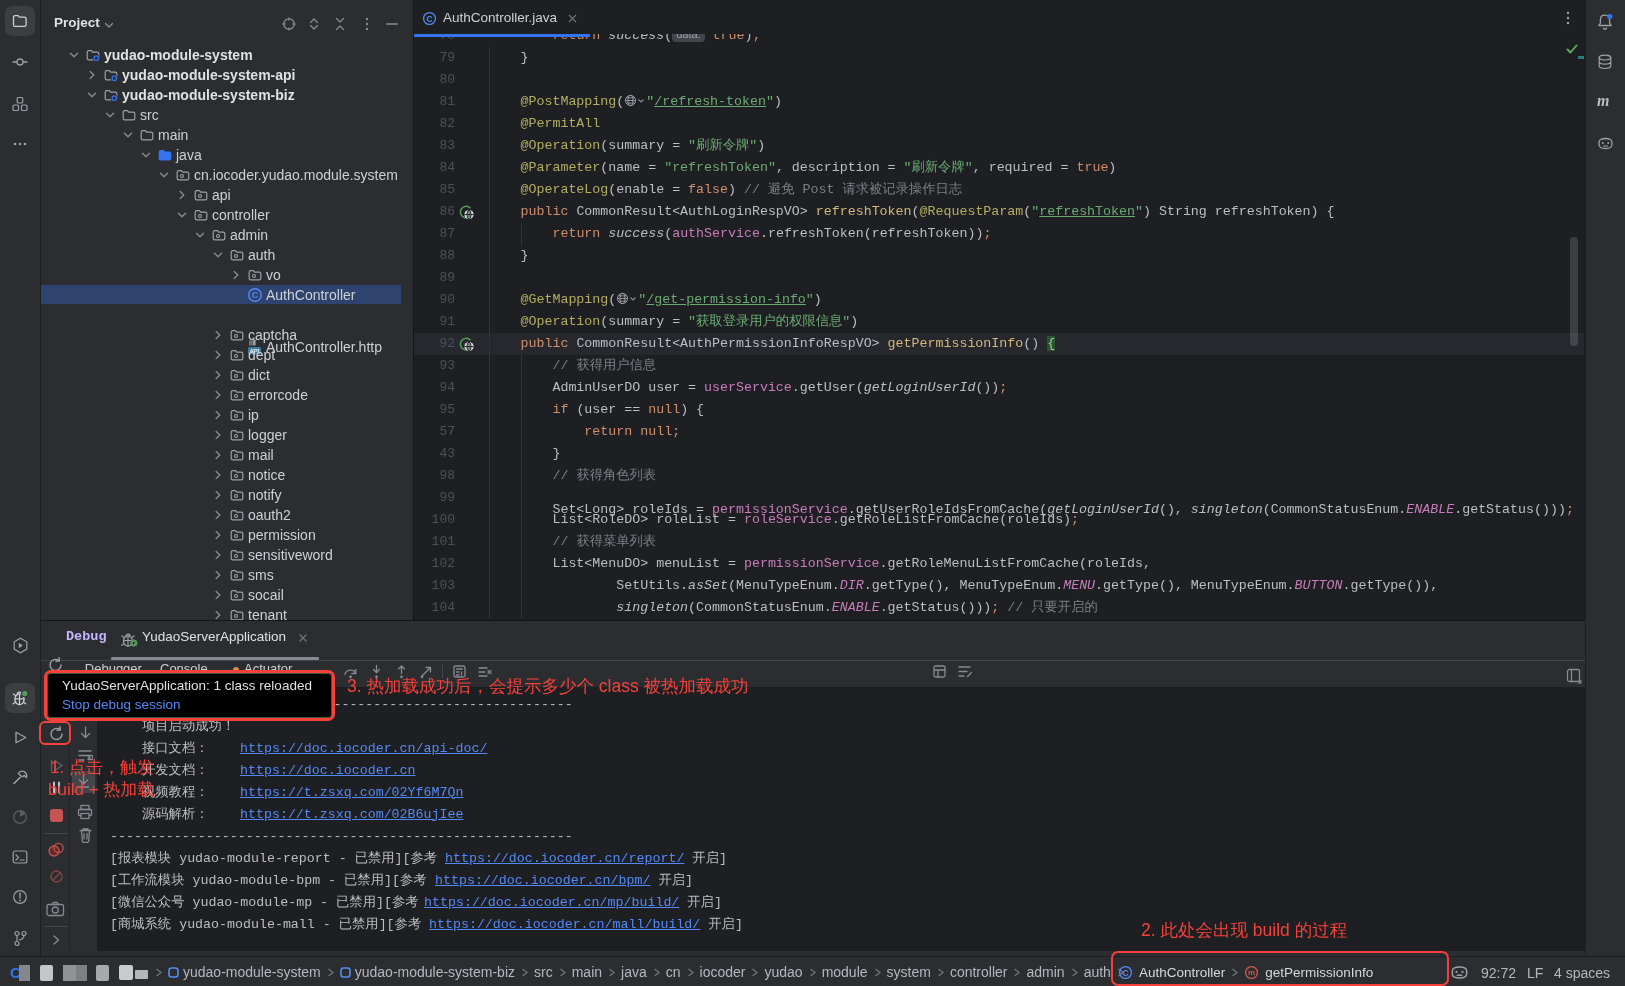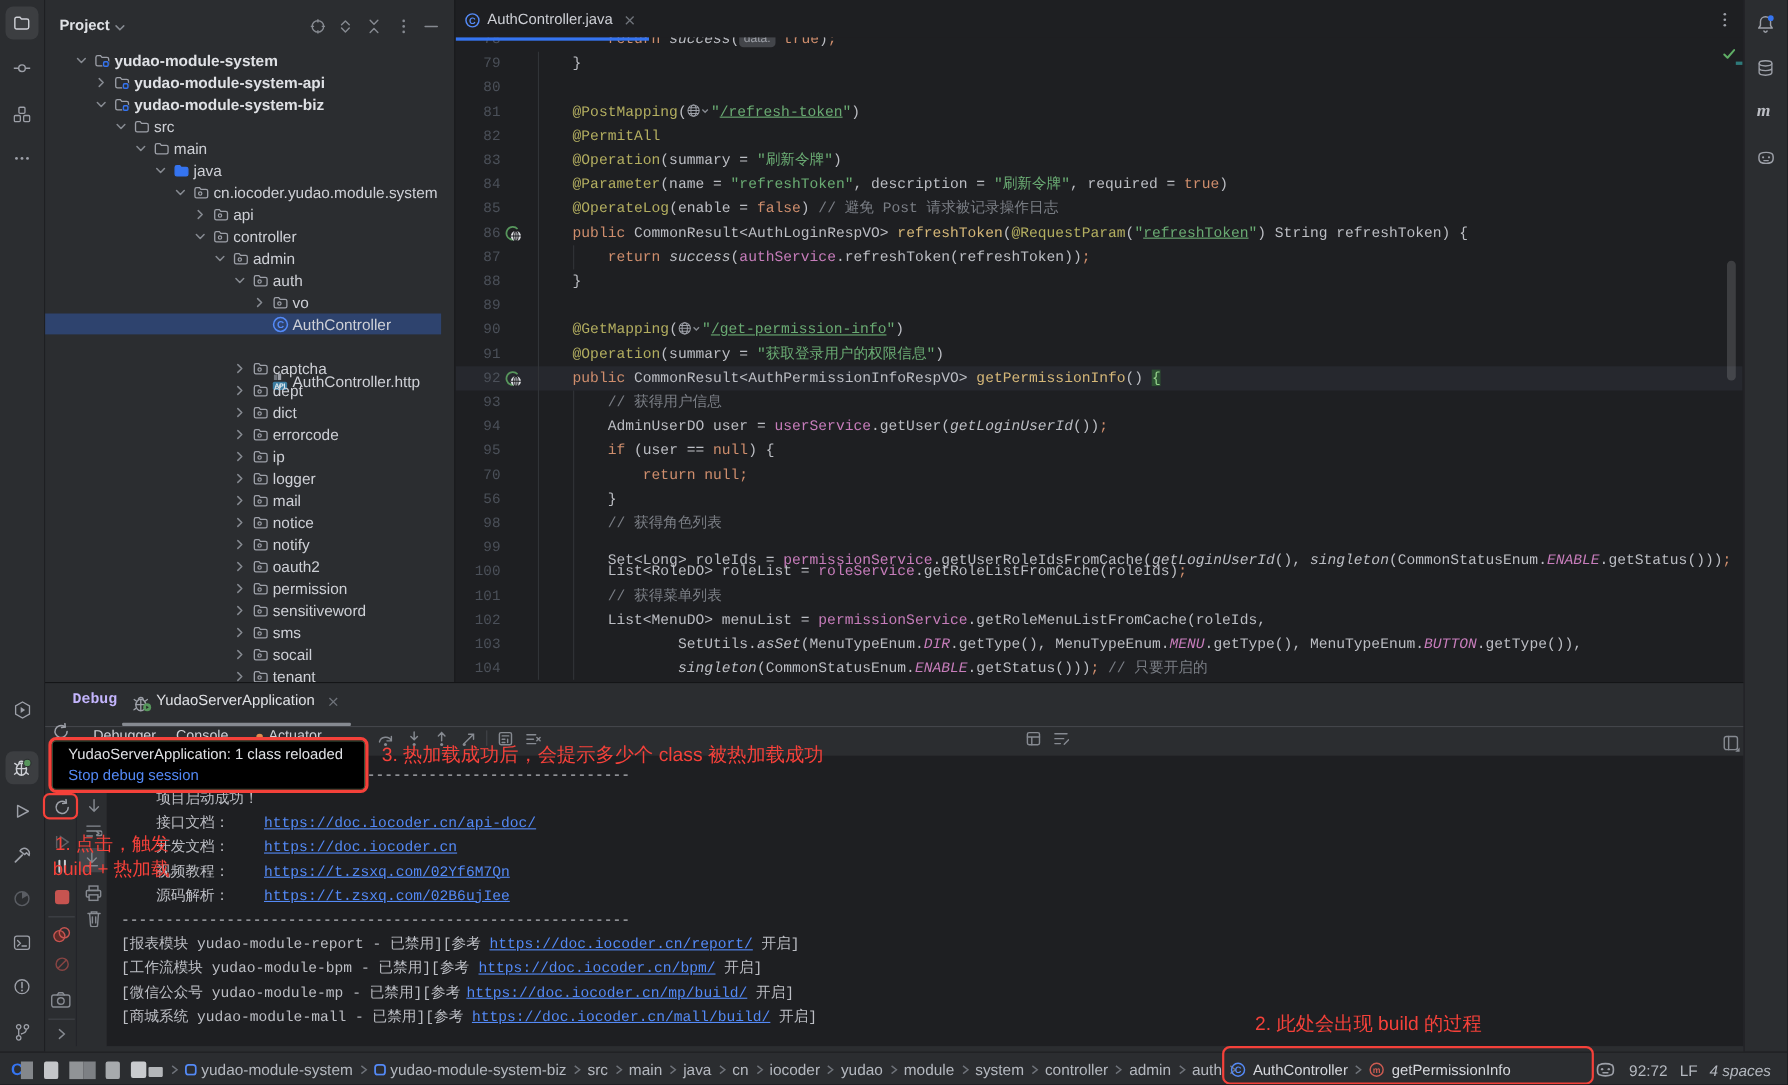--- a/index.html
+++ b/index.html
@@ -76,23 +76,23 @@
 <div class="ln" style="left:-1px;top:311px;">91</div>
 <div class="cl" style="left:74.6px;top:311px;">    <span class="an">@Operation</span>(summary = <span class="st">"获取登录用户的权限信息"</span>)</div>
 <div class="ln" style="left:-1px;top:333px;">92</div>
 <div class="cl" style="left:74.6px;top:333px;">    <span class="kw">public</span> CommonResult&lt;AuthPermissionInfoRespVO&gt; <span class="md">getPermissionInfo</span>() <span style="background:#2D5233;color:#93D08A;">{</span></div>
 <div class="ln" style="left:-1px;top:355px;">93</div>
 <div class="cl" style="left:74.6px;top:355px;">        <span class="cm">// 获得用户信息</span></div>
 <div class="ln" style="left:-1px;top:377px;">94</div>
 <div class="cl" style="left:74.6px;top:377px;">        AdminUserDO user = <span class="fd">userService</span>.getUser(<span class="it">getLoginUserId</span>())<span class="sc">;</span></div>
 <div class="ln" style="left:-1px;top:399px;">95</div>
 <div class="cl" style="left:74.6px;top:399px;">        <span class="kw">if</span> (user == <span class="kw">null</span>) {</div>
-<div class="ln" style="left:-1px;top:421px;">70</div>
+<div class="ln" style="left:-1px;top:421px;">57</div>
 <div class="cl" style="left:74.6px;top:421px;">            <span class="kw">return</span> <span class="kw">null</span><span class="sc">;</span></div>
-<div class="ln" style="left:-1px;top:443px;">56</div>
+<div class="ln" style="left:-1px;top:443px;">43</div>
 <div class="cl" style="left:74.6px;top:443px;">        }</div>
 <div class="ln" style="left:-1px;top:465px;">98</div>
 <div class="cl" style="left:74.6px;top:465px;">        <span class="cm">// 获得角色列表</span></div>
 <div class="ln" style="left:-1px;top:487px;">99</div>
 <div class="cl" style="left:74.6px;top:487px;margin-top:12px;">        Set&lt;Long&gt; roleIds = <span class="fd">permissionService</span>.getUserRoleIdsFromCache(<span class="it">getLoginUserId</span>(), <span class="it">singleton</span>(CommonStatusEnum.<span class="fd it">ENABLE</span>.getStatus()))<span class="sc">;</span></div>
 <div class="ln" style="left:-1px;top:509px;">100</div>
 <div class="cl" style="left:74.6px;top:509px;">        List&lt;RoleDO&gt; roleList = <span class="fd">roleService</span>.getRoleListFromCache(roleIds)<span class="sc">;</span></div>
 <div class="ln" style="left:-1px;top:531px;">101</div>
 <div class="cl" style="left:74.6px;top:531px;">        <span class="cm">// 获得菜单列表</span></div>
 <div class="ln" style="left:-1px;top:553px;">102</div>
@@ -819,21 +819,21 @@
           <text x="8" y="11" text-anchor="middle" font-family="Liberation Sans" font-size="8.5px" font-weight="bold" fill="#CC5B51">m</text>
         </svg>getPermissionInfo</div>
 <svg class="abs" style="left:1450px;top:6px" width="19" height="19" viewBox="0 0 17 17">
         <path d="M2 8.5 c0-2 .5-3.5 1.5-4 C5 3.7 6.5 3.5 8.5 3.5 s3.5 .2 5 1 c1 .5 1.5 2 1.5 4 s-.5 3.5-1.5 4 c-1.5 .8-3 1-5 1 s-3.5-.2-5-1 C2.5 12 2 10.5 2 8.5 z" stroke="#9DA0A8" stroke-width="1.3" fill="none"></path>
         <circle cx="5.8" cy="8" r="1" fill="#9DA0A8"></circle>
         <circle cx="11.2" cy="8" r="1" fill="#9DA0A8"></circle>
         <path d="M6.5 11 h4" stroke="#9DA0A8" stroke-width="1.2" stroke-linecap="round"></path>
       </svg>
 <div class="abs crumb" style="left:1481px;top:8px;">92:72</div>
 <div class="abs crumb" style="left:1527px;top:8px;">LF</div>
-<div class="abs crumb" style="left:1554px;top:8px;font-style:italic;">4 spaces</div>
+<div class="abs crumb" style="left:1554px;top:8px;">4 spaces</div>
 </div>
 <div class="abs" style="left:44px;top:670px;width:285px;height:45px;border:3px solid #F5413A;border-radius:7px;background:#000000;box-shadow:0 0 0 1px #3E5941 inset;z-index:50;">
 <div class="abs" style="left:15px;top:5px;font-size:13.5px;color:#DFE1E5;white-space:nowrap;">YudaoServerApplication: 1 class reloaded</div>
 <div class="abs" style="left:15px;top:24px;font-size:13.5px;color:#548AF7;white-space:nowrap;">Stop debug session</div>
     </div>
 <div class="abs" style="left:38.5px;top:720.5px;width:28px;height:20px;border:2.5px solid #F5413A;border-radius:6px;z-index:50;"></div>
 <div class="abs red" style="left:347px;top:674px;font-size:17.5px;white-space:nowrap;z-index:50;">3. 热加载成功后，会提示多少个 class 被热加载成功</div>
 <div class="abs red" style="left:50px;top:756px;font-size:17px;white-space:nowrap;z-index:50;">1. 点击，触发</div>
 <div class="abs red" style="left:48px;top:778px;font-size:17px;white-space:nowrap;z-index:50;">build + 热加载</div>
 <div class="abs red" style="left:1141px;top:918px;font-size:17.5px;white-space:nowrap;z-index:50;">2. 此处会出现 build 的过程</div>

